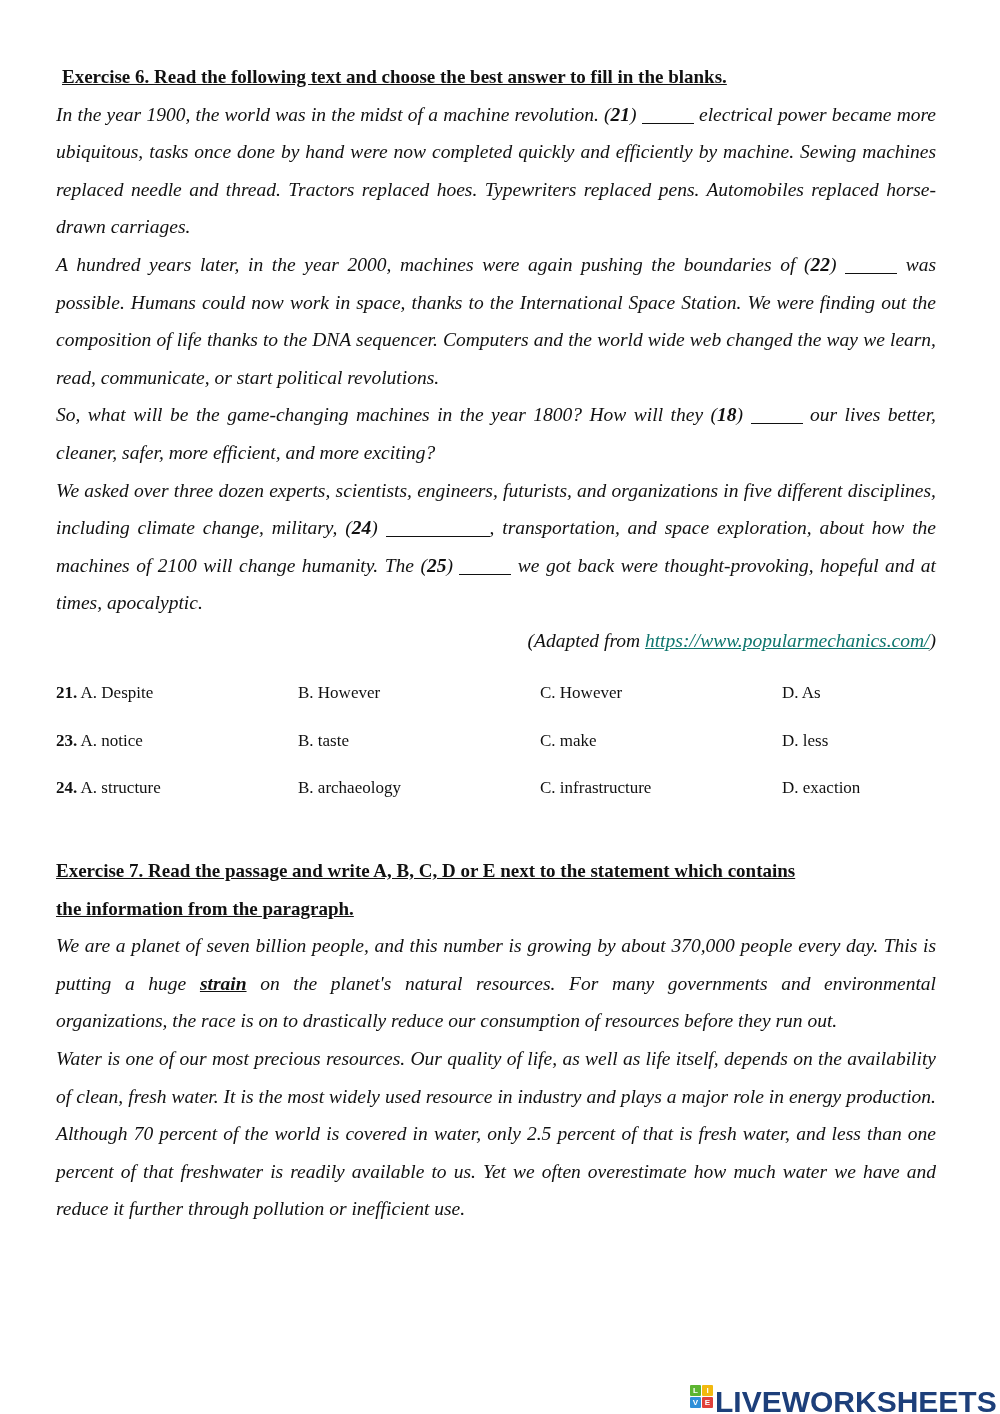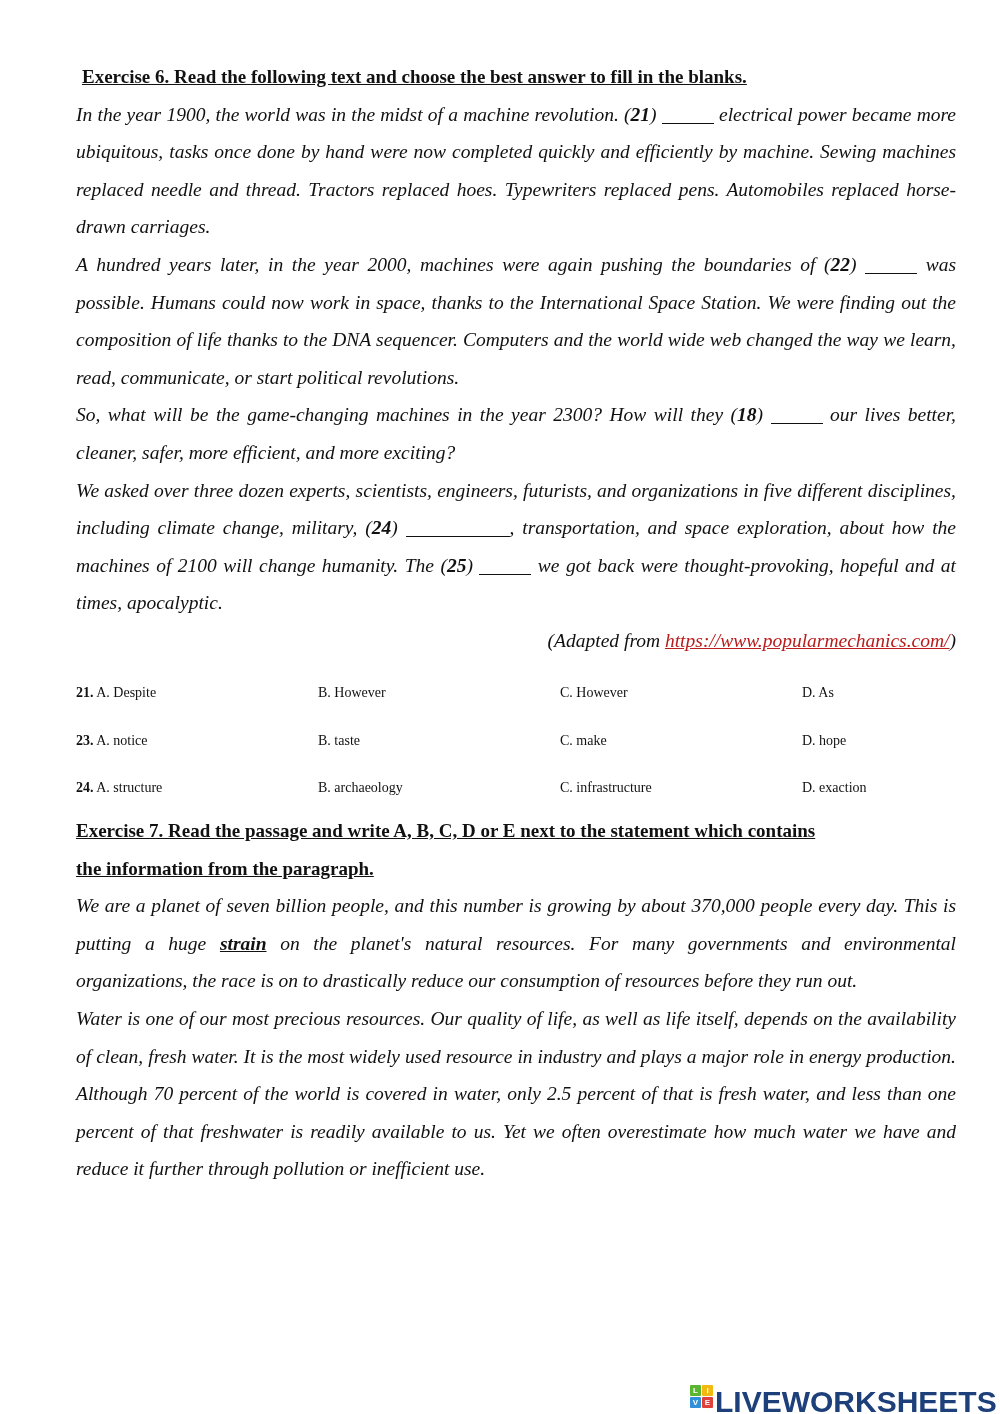--- a/index.html
+++ b/index.html
@@ -1,70 +1,70 @@
 <!DOCTYPE html>
 <html><head>
 <meta charset="utf-8">
 <style>
   html, body { margin: 0; padding: 0; background: #ffffff; }
   body { width: 1000px; height: 1414px; position: relative; overflow: hidden;
          font-family: "Liberation Serif", "DejaVu Serif", serif; color: #111; }
-  .page { position: absolute; left: 76px; top: 58px; width: 880px; }
+  .page { position: absolute; left: 56px; top: 58px; width: 880px; }
   .heading { font-weight: bold; text-decoration: underline; font-size: 19px; line-height: 37.6px; margin: 0; }
   .heading.ex6 { padding-left: 6px; }
   .para { font-size: 19.5px; line-height: 37.6px; margin: 0; text-align: justify; font-style: italic; }
   .para b { font-weight: bold; }
   .blank { display: inline-block; border-bottom: 1.5px solid #111; height: 1em; vertical-align: -3px; }
   .blank.short { width: 52px; }
   .blank.long { width: 104px; }
   .source { font-size: 19.5px; line-height: 37.6px; font-style: italic; text-align: right; margin: 0; }
-  .source a { color: #b91c1c; text-decoration: underline; }
+  .source a { color: #0f766e; text-decoration: underline; }
   .options { margin-top: 10px; }
-  .opt-row { display: flex; height: 47.5px; align-items: center; font-size: 14px; }
+  .opt-row { display: flex; height: 47.5px; align-items: center; font-size: 17px; }
   .opt-cell { width: 242px; }
   .opt-cell:last-child { width: 150px; }
   .opt-num { font-weight: bold; }
-  .ex7 { }
+  .ex7 { margin-top: 40px; }
   .strain { font-weight: bold; text-decoration: underline; }
   .logo { position: absolute; left: 690px; top: 1375px; display: flex; align-items: center; }
   .logo-grid { display: grid; grid-template-columns: 11px 11px; grid-template-rows: 11px 11px; gap: 1px; margin-right: 2px; }
   .logo-grid span { display: flex; align-items: center; justify-content: center; font-family: "Liberation Sans", sans-serif;
                     font-size: 8px; font-weight: bold; color: #fff; border-radius: 1px; }
   .logo-text { font-family: "Liberation Sans", "DejaVu Sans", sans-serif; font-weight: bold; font-size: 30px;
                color: #1d3f7a; letter-spacing: 0px; line-height: 1; margin-top: 12px; }
 </style>
 </head>
 <body>
 
 <div class="page">
 
   <p class="heading ex6">Exercise 6. Read the following text and choose the best answer to fill in the blanks.</p>
 
   <p class="para"><span>In the year 1900, the world was in the midst of a machine revolution. (</span><b>21</b>) <span class="blank short"></span><span> electrical power became more ubiquitous, tasks once done by hand were now completed quickly and efficiently by machine. Sewing machines replaced needle and thread. Tractors replaced hoes. Typewriters replaced pens. Automobiles replaced horse-drawn carriages.</span></p>
 
   <p class="para"><span>A hundred years later, in the year 2000, machines were again pushing the boundaries of (</span><b>22</b>) <span class="blank short"></span><span> was possible. Humans could now work in space, thanks to the International Space Station. We were finding out the composition of life thanks to the DNA sequencer. Computers and the world wide web changed the way we learn, read, communicate, or start political revolutions.</span></p>
 
-  <p class="para"><span>So, what will be the game-changing machines in the year 2300? How will they (</span><b>18</b>) <span class="blank short"></span><span> our lives better, cleaner, safer, more efficient, and more exciting?</span></p>
+  <p class="para"><span>So, what will be the game-changing machines in the year 1800? How will they (</span><b>18</b>) <span class="blank short"></span><span> our lives better, cleaner, safer, more efficient, and more exciting?</span></p>
 
   <p class="para"><span>We asked over three dozen experts, scientists, engineers, futurists, and organizations in five different disciplines, including climate change, military, (</span><b>24</b>) <span class="blank long"></span><span>, transportation, and space exploration, about how the machines of 2100 will change humanity. The (</span><b>25</b>) <span class="blank short"></span><span> we got back were thought-provoking, hopeful and at times, apocalyptic.</span></p>
 
   <p class="source"><span>(Adapted from </span><a>https://www.popularmechanics.com/</a><span>)</span></p>
 
   <div class="options">
     <div class="opt-row">
       <div class="opt-cell"><span class="opt-num">21.</span> <span>A. Despite</span></div>
       <div class="opt-cell">B. However</div>
       <div class="opt-cell">C. However</div>
       <div class="opt-cell">D. As</div>
     </div>
     <div class="opt-row">
       <div class="opt-cell"><span class="opt-num">23.</span> <span>A. notice</span></div>
       <div class="opt-cell">B. taste</div>
       <div class="opt-cell">C. make</div>
-      <div class="opt-cell">D. hope</div>
+      <div class="opt-cell">D. less</div>
     </div>
     <div class="opt-row">
       <div class="opt-cell"><span class="opt-num">24.</span> <span>A. structure</span></div>
       <div class="opt-cell">B. archaeology</div>
       <div class="opt-cell">C. infrastructure</div>
       <div class="opt-cell">D. exaction</div>
     </div>
   </div>
 
   <div class="ex7">

